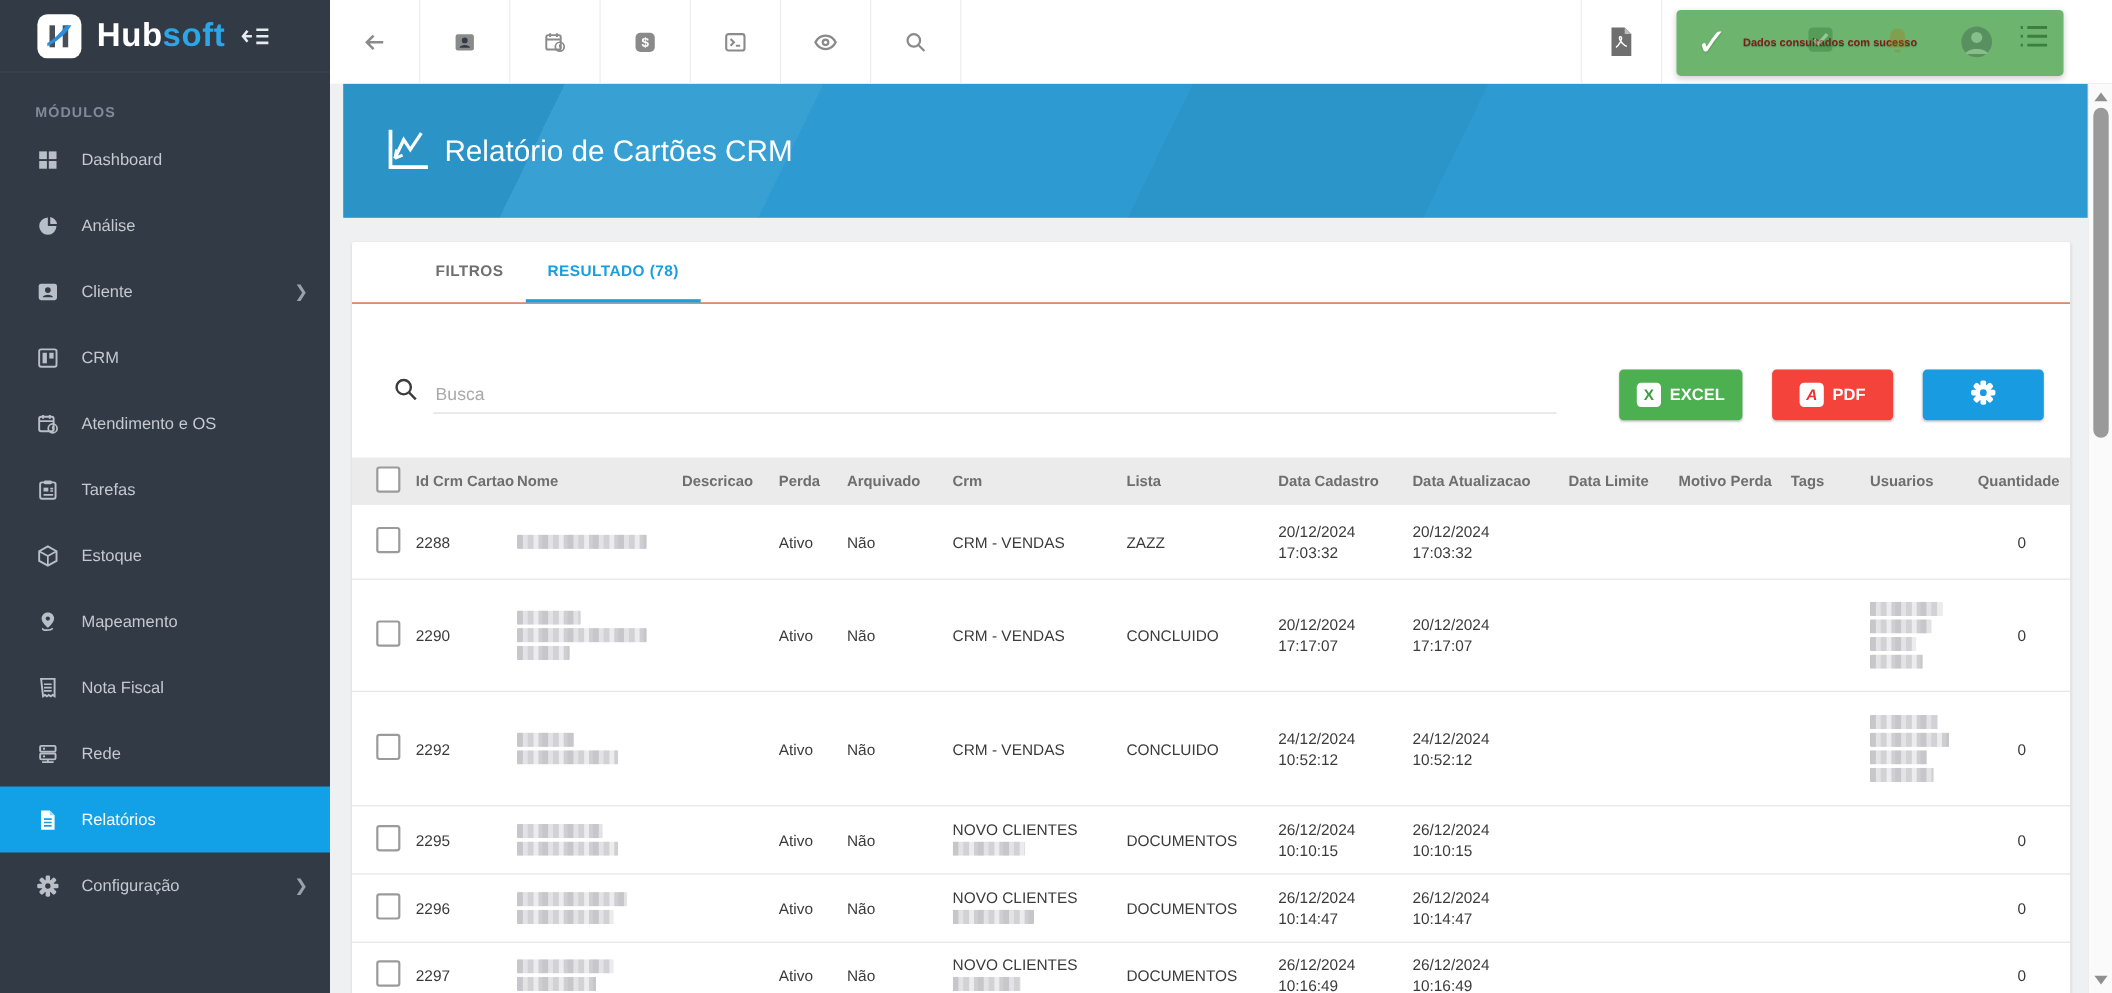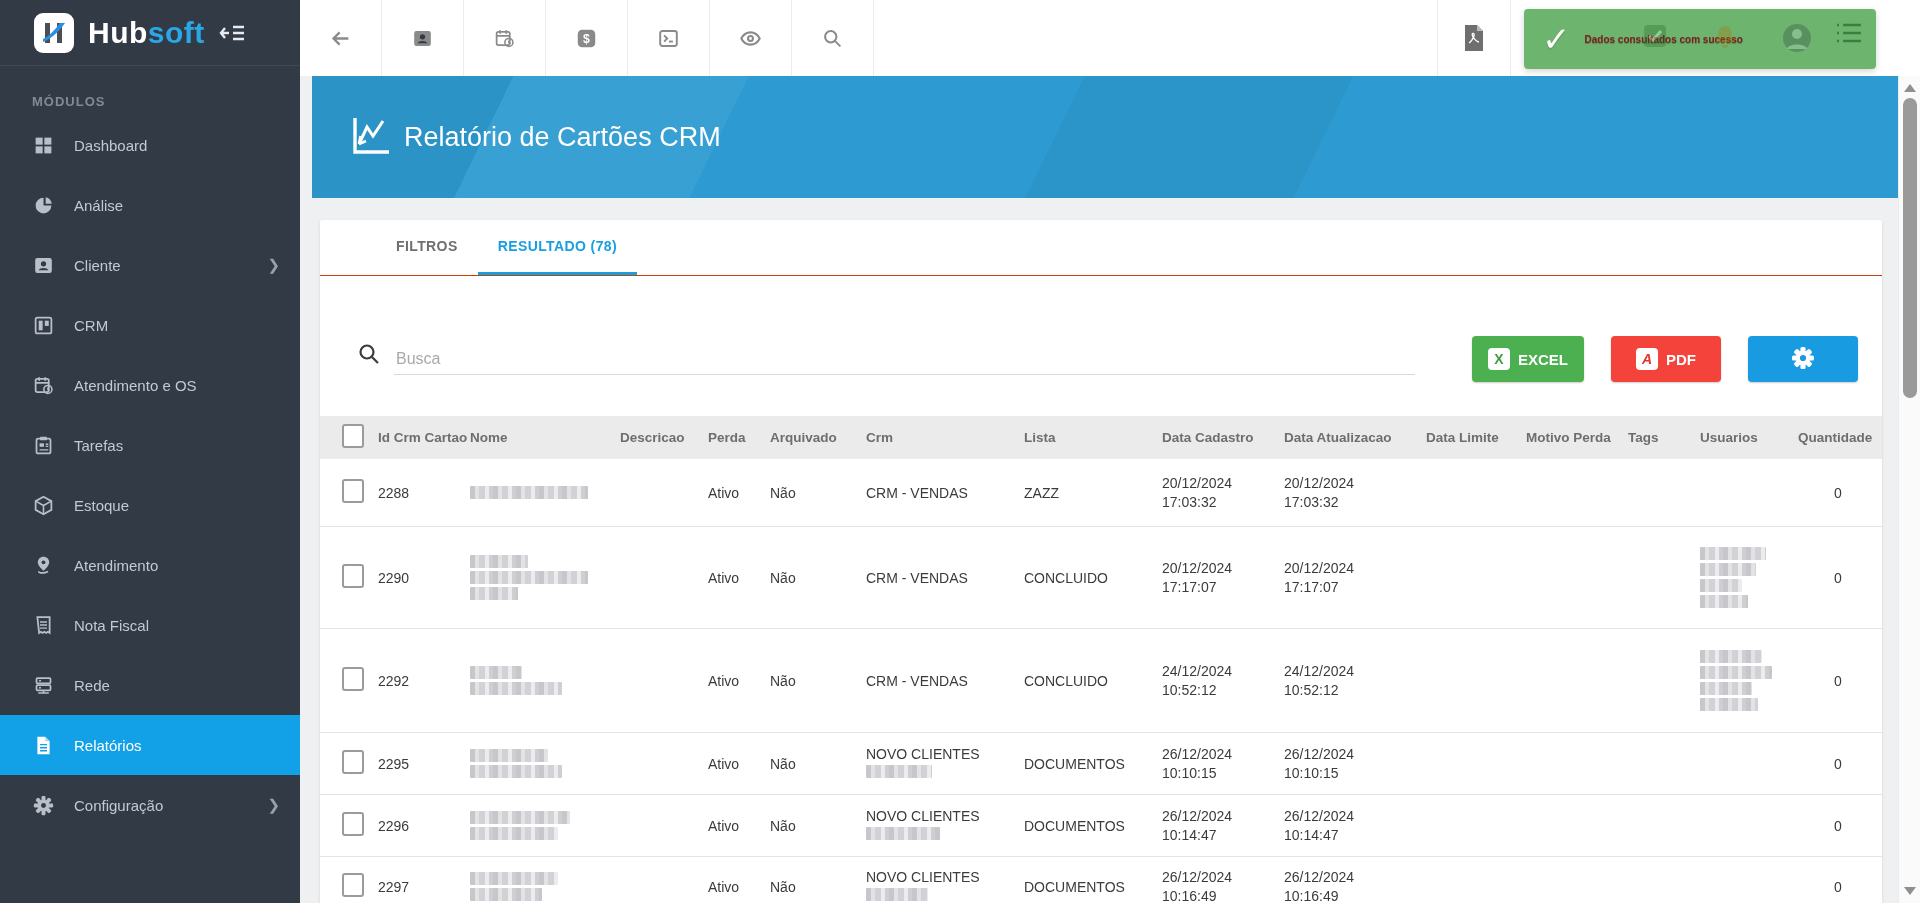--- a/index.html
+++ b/index.html
@@ -214,21 +214,21 @@
 
   </div>
   <div class="nav-item">
     <span class="ic">
           <svg width="21" height="21" viewBox="0 0 24 24">
             <path d="M12 2 c-3.8 0-6.5 2.8-6.5 6.4 C5.5 13 12 18 12 18 s6.5-5 6.5-9.6 C18.5 4.8 15.8 2 12 2 Z" fill="currentColor"></path>
             <circle cx="12" cy="8.4" r="2.2" fill="#323a46"></circle>
             <path d="M7 18.5 c-2 2.6 8 2.6 10 0" stroke="currentColor" stroke-width="1.8" fill="none"></path>
           </svg>
         </span>
-    <span class="lbl">Atendimento</span>
+    <span class="lbl">Mapeamento</span>
 
   </div>
   <div class="nav-item">
     <span class="ic">
           <svg width="21" height="21" viewBox="0 0 24 24">
             <path d="M5 2.5 h14 v18 l-2-1.4 -2 1.4 -2-1.4 -2 1.4 -2-1.4 -2 1.4 Z" fill="none" stroke="currentColor" stroke-width="2"></path>
             <path d="M8 8 h8 M8 11.5 h8 M8 15 h8" stroke="currentColor" stroke-width="1.7"></path>
           </svg>
         </span>
     <span class="lbl">Nota Fiscal</span>

